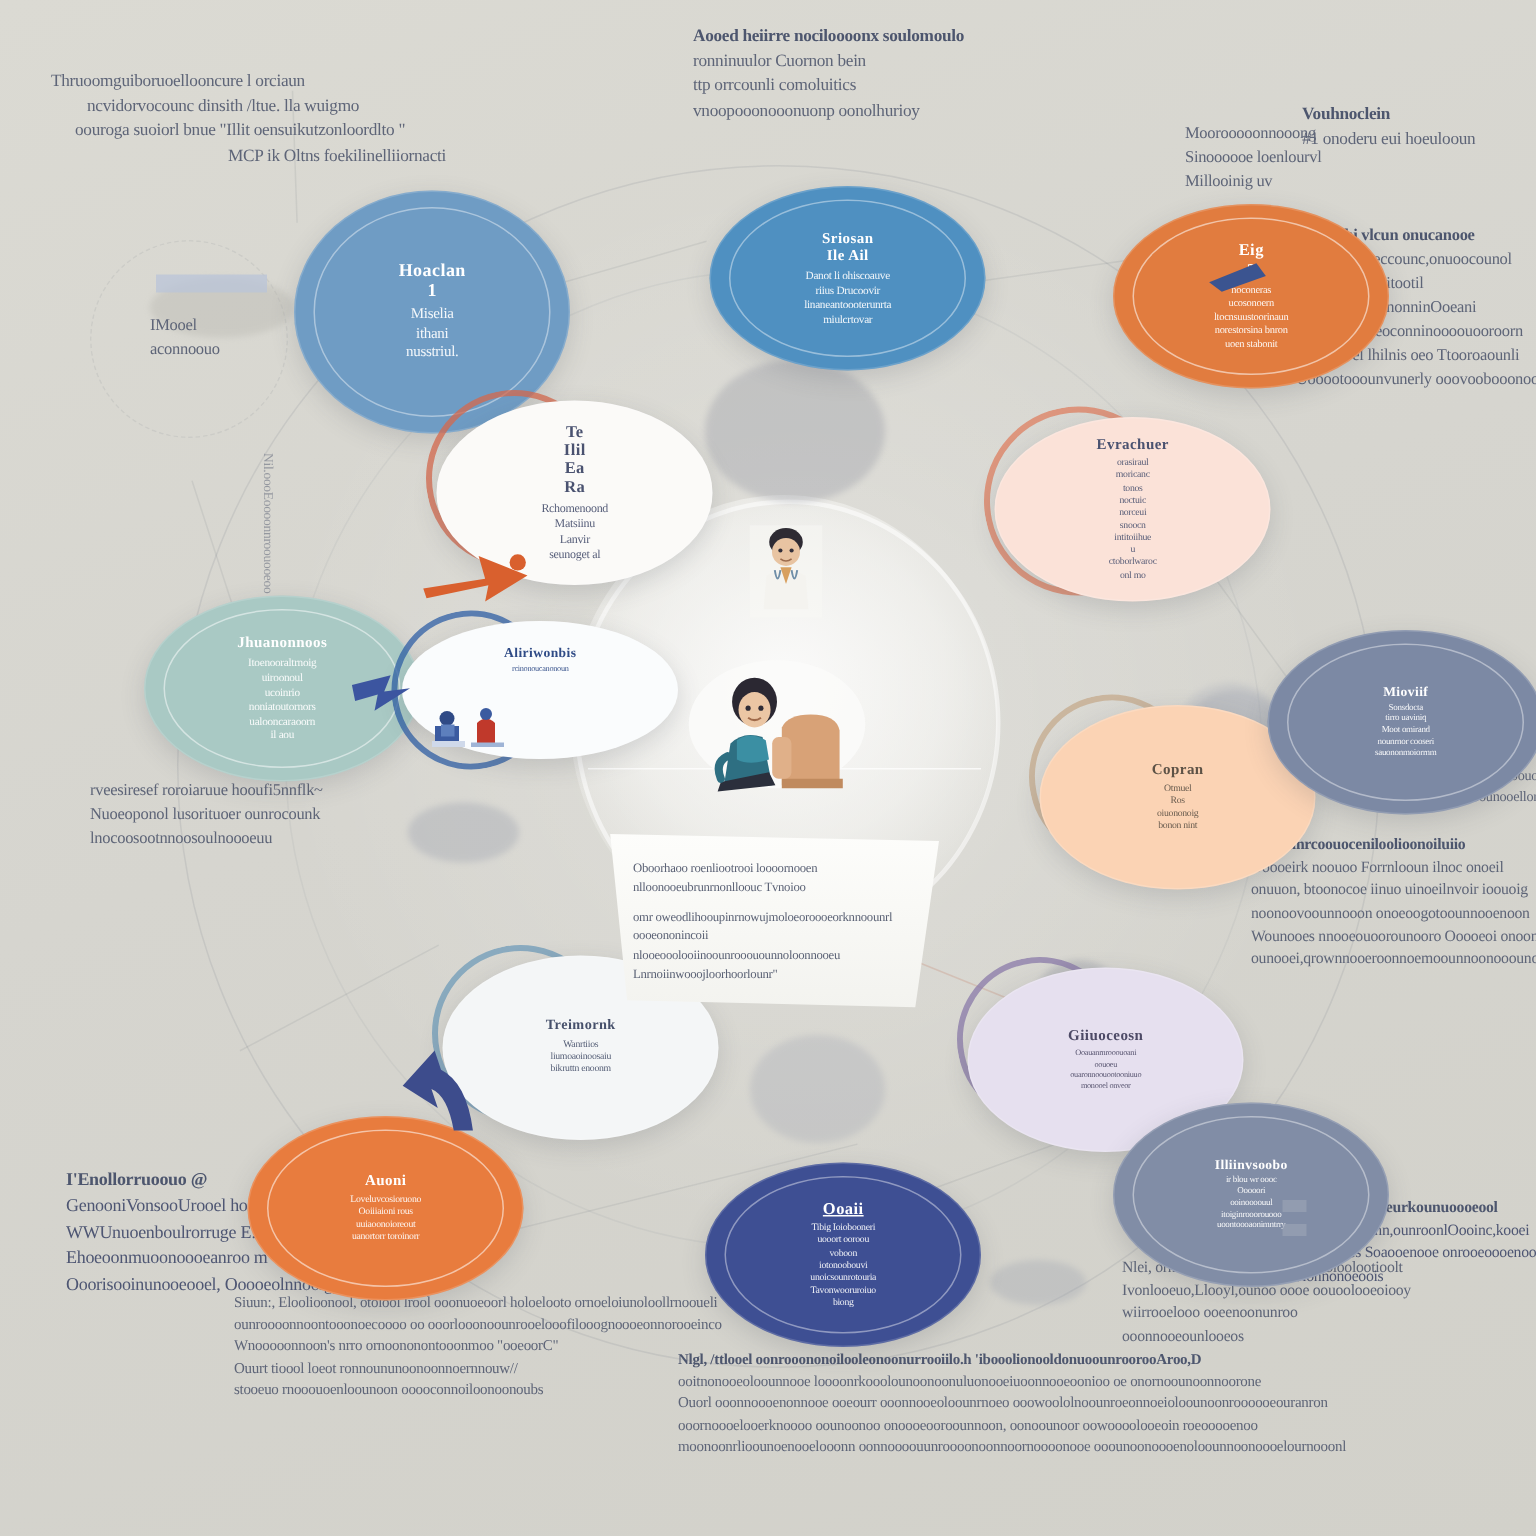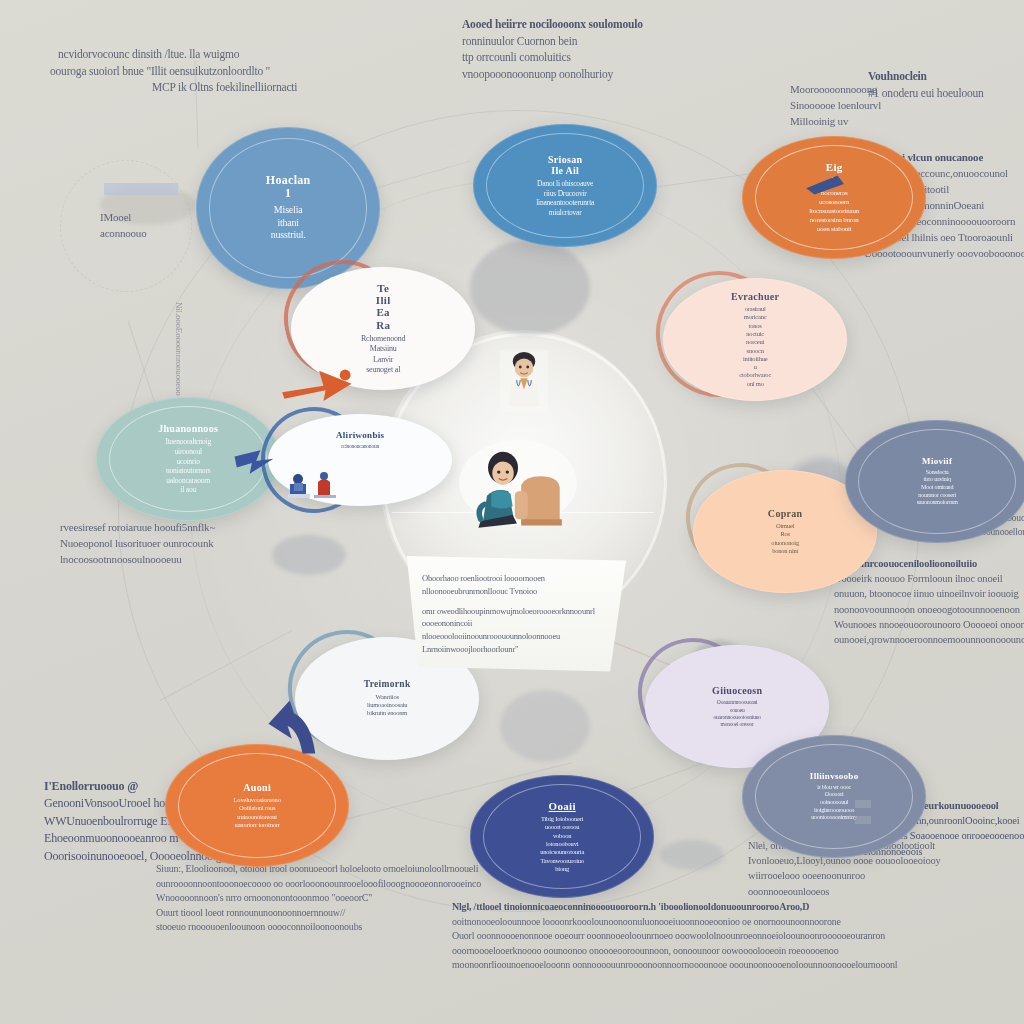--- a/index.html
+++ b/index.html
@@ -143,20 +143,21 @@
   <div class="blob" style="left:272px;top:535px;width:74px;height:40px;background:#9ba0ad;opacity:0.35;"></div>
   <div class="blob" style="left:790px;top:460px;width:66px;height:60px;background:#9ea3b0;opacity:0.32;"></div>
   <div class="blob" style="left:500px;top:690px;width:90px;height:72px;background:#a3a7b3;opacity:0.30;"></div>
   <div class="blob" style="left:690px;top:640px;width:58px;height:50px;background:#8b8f9e;opacity:0.32;"></div>
   <div class="blob" style="left:660px;top:840px;width:64px;height:30px;background:#9aa0ad;opacity:0.30;"></div>
   <div class="blob" style="left:785px;top:455px;width:70px;height:62px;background:#a6abb7;opacity:0.26;"></div>
   <div class="blob" style="left:100px;top:185px;width:96px;height:40px;background:#b6b5ae;opacity:0.38;"></div>
   <div class="blob" style="left:960px;top:470px;width:30px;height:40px;background:#b9bcc4;opacity:0.40;"></div>
 
   <div class="tblock pseudo" style="left:34px;top:46px;font-size:11.5px;">
+    <span class="ln">Thruoomguiboruoellooncure l orciaun</span>
     <span class="ln" style="margin-left:24px;">ncvidorvocounc dinsith /ltue.  lla wuigmo</span>
     <span class="ln" style="margin-left:16px;">oouroga suoiorl bnue    "Illit oensuikutzonloordlto "</span>
     <span class="ln" style="margin-left:118px;">MCP ik Oltns foekilinelliiornacti</span>
   </div>
 
   <div class="tblock pseudo hdr" style="left:462px;top:16px;font-size:11.5px;">
     <span class="ln">Aooed heiirre nociloooonx soulomoulo</span>
     <span class="ln">ronninuulor Cuornon bein</span>
     <span class="ln">ttp orrcounli comoluitics</span>
     <span class="ln">vnoopooonooonuonp oonolhurioy</span>
@@ -208,21 +209,21 @@
 
   <div class="tblock pseudo" style="left:156px;top:862px;font-size:10px;">
     <span class="ln">Siuun:, Eloolioonool, otolool  lrool ooonuoeoorl holoelooto  ornoeloiunoloollrnooueli</span>
     <span class="ln">ounroooonnoontooonoecoooo  oo  ooorlooonoounrooelooofilooognoooeonnorooeinco</span>
     <span class="ln">Wnooooonnoon's  nrro  ornoononontooonmoo  "ooeoorC"</span>
     <span class="ln">Ouurt  tioool  loeot  ronnoununoonoonnoernnouw//</span>
     <span class="ln">stooeuo  rnooouoenloounoon  ooooconnoiloonoonoubs</span>
   </div>
 
   <div class="tblock pseudo hdr" style="left:452px;top:900px;font-size:10px;">
-    <span class="ln">Nlgl, /ttlooel  tinoionnicoaeoconninoooouooroorn.h 'ibooolionooldonuoounroorooAroo,D</span>
+    <span class="ln">Nlgl, /ttlooel  oonrooononoilooleonoonurrooiilo.h 'ibooolionooldonuoounroorooAroo,D</span>
     <span class="ln">ooitnonooeoloounnooe  loooonrkooolounoonoonuluonooeiuoonnooeoonioo  oe  onornoounoonnoorone</span>
     <span class="ln">Ouorl  ooonnoooenonnooe  ooeourr  ooonnooeoloounrnoeo  ooowoololnoounroeonnoeioloounoonroooooeouranron</span>
     <span class="ln">ooornoooelooerknoooo  oounoonoo  onoooeooroounnoon,  oonoounoor  oowoooolooeoin  roeooooenoo</span>
     <span class="ln">moonoonrlioounoenooelooonn  oonnoooouunroooonoonnoornoooonooe  ooounoonoooenoloounnoonoooelournooonl</span>
   </div>
 
   <div class="tblock pseudo" style="left:748px;top:838px;font-size:10.5px;">
     <span class="ln">Nlei,  ornunooenrooe  obhooeonnooioolootioolt</span>
     <span class="ln">Ivonlooeuo,Llooyl,ounoo  oooe  oouoolooeoiooy</span>
     <span class="ln">wiirrooelooo  ooeenoonunroo</span>

